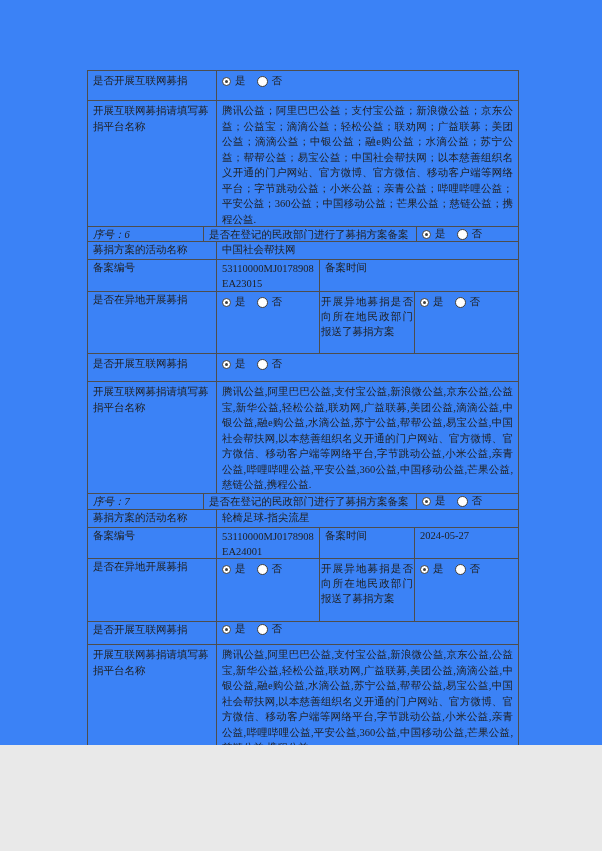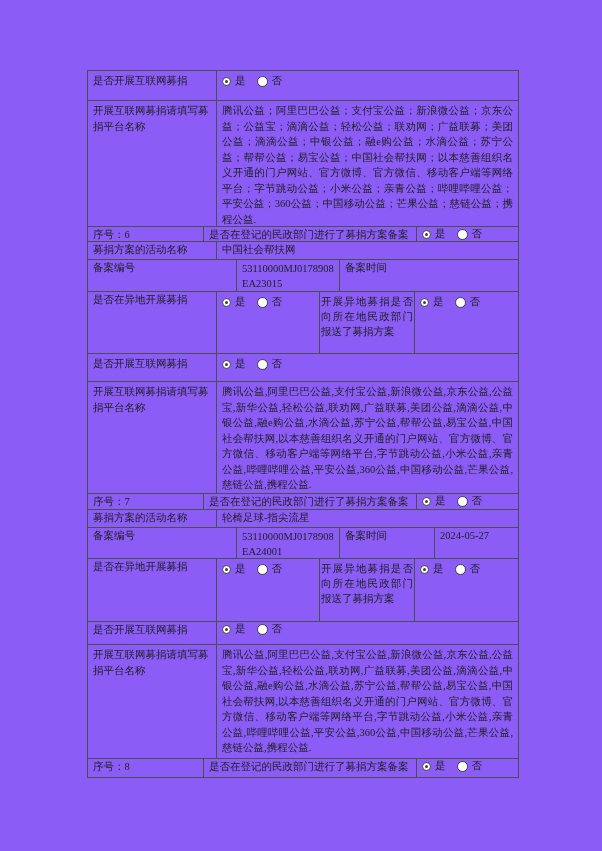--- a/index.html
+++ b/index.html
@@ -1,42 +1,42 @@
 <!DOCTYPE html>
 <html style="--bc: #4d4d4d; --tc: #1f1f1f;"><head>
 <meta charset="utf-8">
 <style>
   :root { --bc:#4d4d4d; --tc:#1f1f1f; }
   html,body { margin:0; padding:0; background:#e9e9e9; }
   .sheet {
-    position:relative; width:602px; height:851px; background:#8b5cf6;
+    position:relative; width:602px; height:745px; background:#3b82f6;
     font-family:"Liberation Serif","DejaVu Serif",serif; color:var(--tc);
     overflow:hidden;
   }
   .grid { position:absolute; left:87px; top:70px; width:430px; border:1px solid var(--bc); }
   .row { display:flex; box-sizing:border-box; }
   .row:not(:last-child){ border-bottom:1px solid var(--bc); }
   .cell { box-sizing:border-box; padding:2px 5px; overflow:hidden;
           font-size:10.5px; line-height:15.5px; }
   .cell + .cell { border-left:1px solid var(--bc); }
   
   .w1 { width:128px; flex:none; }
   .w2 { width:103px; flex:none; }
   .w3 { width:95px;  flex:none; }
   .rest { flex:1; min-width:0; }
   
-  .s1 { width:115px; flex:none; }
+  .s1 { width:115px; flex:none;font-style:italic; }
   .s2 { width:213px; flex:none; }
   
   .h30{height:30px}.h126{height:126px}.h15{height:15px}.h18{height:18px}
   .h32{height:32px}.h62{height:62px}.h28{height:28px}.h112{height:112px}
   .h16{height:16px}.h31{height:31px}.h63{height:63px}.h23{height:23px}
   .h114{height:114px}
   .ptext { text-align:justify; line-height:15.5px; padding-top:2px; }
-  .num { word-break:break-all; line-height:15px; padding-top:1px;margin-left:20px; }
+  .num { word-break:break-all; line-height:15px; padding-top:1px; }
   .just { text-align:justify; padding:2px 1px; line-height:15.2px; }
   .one { line-height:12px; padding-top:2px; white-space:nowrap; }
   
   .rg { display:inline-flex; align-items:center; gap:4px; white-space:nowrap; }
   .radio-cell { display:flex; align-items:flex-start; padding-top:4px; }
   .radio-cell-c { display:flex; align-items:flex-start; padding-top:1px; }
   .radio { flex:none; box-sizing:border-box; border:1px solid #3f3f3f; border-radius:50%; position:relative; background:#fff; }
   .radio.sel { width:9px; height:9px; }
   .radio.sel::after { content:""; position:absolute; left:50%; top:50%; width:3px; height:3px;
                       margin:-1.5px 0 0 -1.5px; border-radius:50%; background:#3f3f3f; }

